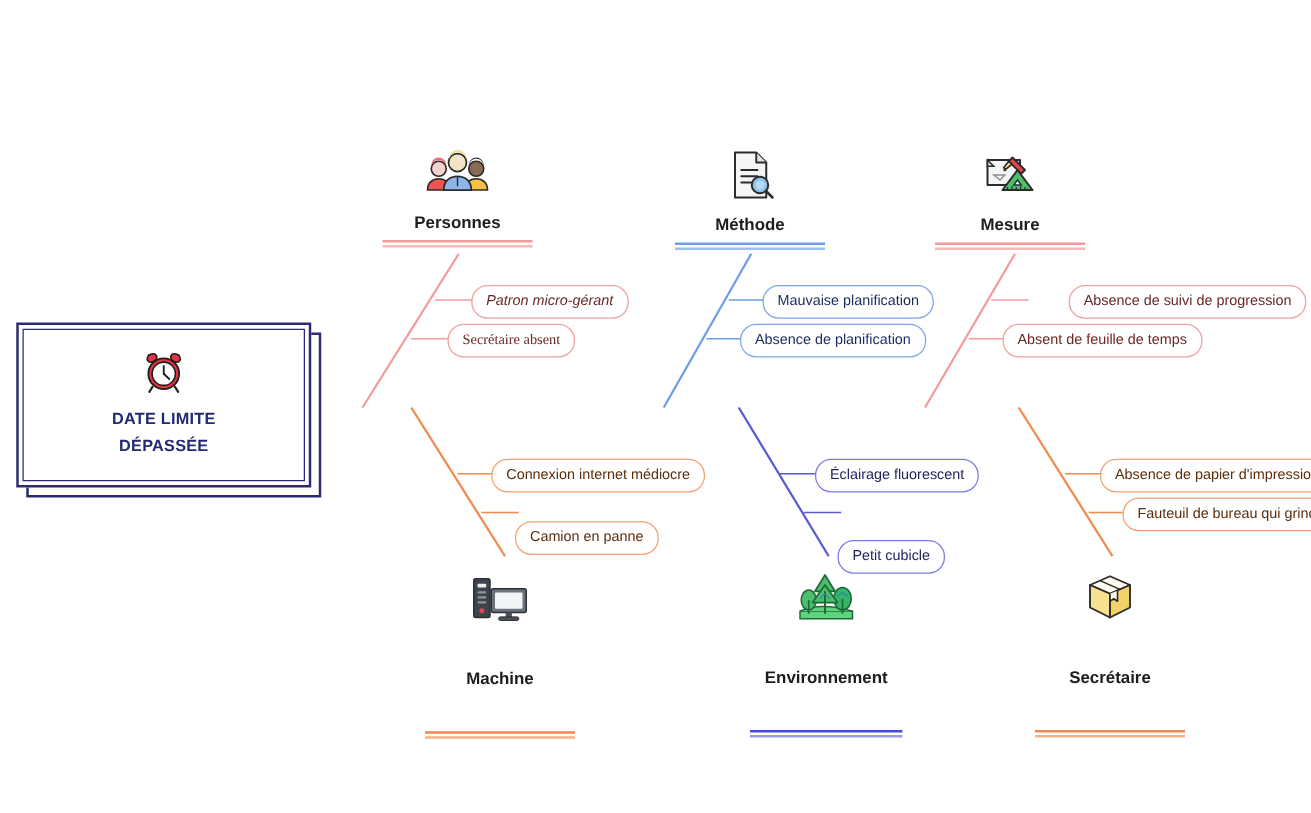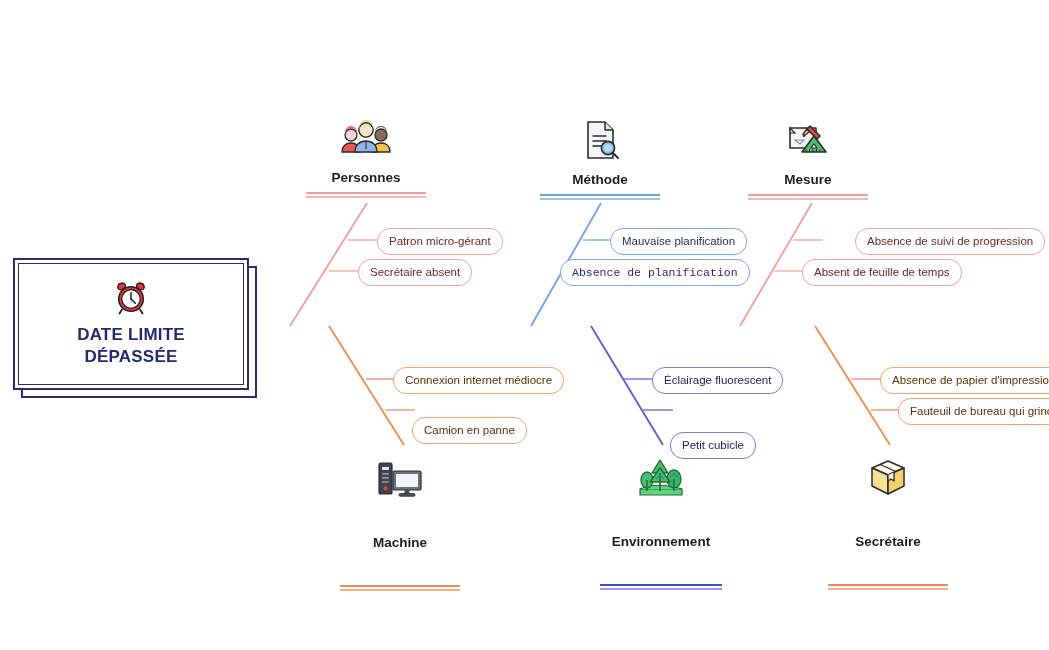--- a/index.html
+++ b/index.html
@@ -61,21 +61,21 @@
     box-sizing: border-box;
     pointer-events: none;
   }
   .head-icon {
     margin-bottom: 8px;
     line-height: 0;
   }
   .head-title {
     color: #242a72;
     font-weight: bold;
-    font-size: 17px;
+    font-size: 13px;
     line-height: 22px;
     text-align: center;
     letter-spacing: 0.2px;
   }
 
   
   .cat {
     position: absolute;
     text-align: center;
   }
@@ -204,42 +204,42 @@
       <path d="M17 34 c0-7.5 5-11 11-11 s11 3.5 11 11 z" fill="#8eb4e8" stroke="#2b2b2b" stroke-width="1.4"></path>
       <path d="M28 23 v8" stroke="#2b2b2b" stroke-width="1.1"></path>
     </svg>
   </div>
   <div class="cat-label">Personnes</div>
   <div class="cat-rule">
     <i class="r1" style="background:#f59a9a"></i>
       <i class="r2" style="background:#f8b8b8"></i>
   </div>
 </div>
-<div class="pill" style="left:377px; top:228px; border-color:#f0a0a0; color:#6b2626;">Patron micro-gérant</div>
-<div class="pill" style="left:358px; top:259px; border-color:#f0a0a0; color:#6b2626;">Secrétaire absent</div>
+<div class="pill" style="left:377px; top:228px; border-color:#f0a0a0; color:#6b2626;font-style:italic;">Patron micro-gérant</div>
+<div class="pill" style="left:358px; top:259px; border-color:#f0a0a0; color:#6b2626;font-family:Liberation Serif, serif;">Secrétaire absent</div>
 
 <div class="cat top" style="left:540px; top:118px; width:120px;">
   <div class="cat-icon">
     <svg width="44" height="44" viewBox="0 0 44 44" xmlns="http://www.w3.org/2000/svg">
       <path d="M10 4 h17 l8 8 v28 h-25 z" fill="#f4f5f7" stroke="#2b2b2b" stroke-width="1.6" stroke-linejoin="round"></path>
       <path d="M27 4 v8 h8" fill="#dfe3e8" stroke="#2b2b2b" stroke-width="1.5" stroke-linejoin="round"></path>
       <path d="M15 18 h13 M15 23 h13 M15 28 h8" stroke="#2b2b2b" stroke-width="1.5" stroke-linecap="round"></path>
       <circle cx="30" cy="30" r="6.6" fill="#8ec3f0" stroke="#2b2b2b" stroke-width="1.6"></circle>
       <circle cx="30" cy="30" r="3.6" fill="#b7dcf8"></circle>
       <path d="M34.8 34.8 L40 40" stroke="#2b2b2b" stroke-width="2" stroke-linecap="round"></path>
     </svg>
   </div>
   <div class="cat-label">Méthode</div>
   <div class="cat-rule">
     <i class="r1" style="background:#6d9eeb"></i>
       <i class="r2" style="background:#9dc0f3"></i>
   </div>
 </div>
 <div class="pill" style="left:610px; top:228px; border-color:#7aa7ea; color:#1b2a5e;">Mauvaise planification</div>
-<div class="pill" style="left:560px; top:259px; border-color:#7aa7ea; color:#1b2a5e;font-family:Liberation Mono, monospace;">Absence de planification</div>
+<div class="pill" style="left:592px; top:259px; border-color:#7aa7ea; color:#1b2a5e;">Absence de planification</div>
 
 <div class="cat top" style="left:748px; top:118px; width:120px;">
   <div class="cat-icon">
     <svg width="48" height="44" viewBox="0 0 48 44" xmlns="http://www.w3.org/2000/svg">
       <path d="M6 10 h26 v20 h-26 z" fill="#f4f5f7" stroke="#2b2b2b" stroke-width="1.6" stroke-linejoin="round"></path>
       <path d="M6 10 l5 5 h-5 z" fill="#dfe3e8" stroke="#2b2b2b" stroke-width="1.2"></path>
       <path d="M11 22 h9 l-4 4 z" fill="none" stroke="#8d8d8d" stroke-width="1.1"></path>
       <path d="M26 8 L36 18 L33 21 L23 11 z" fill="#e8444f" stroke="#2b2b2b" stroke-width="1.5" stroke-linejoin="round"></path>
       <path d="M23 11 L19 16 L20.5 17.5 L25.5 13.5 z" fill="#f5d77a" stroke="#2b2b2b" stroke-width="1.3" stroke-linejoin="round"></path>
       <path d="M18.5 16.5 L19 19 L21.5 18.8 z" fill="#2b2b2b"></path>

